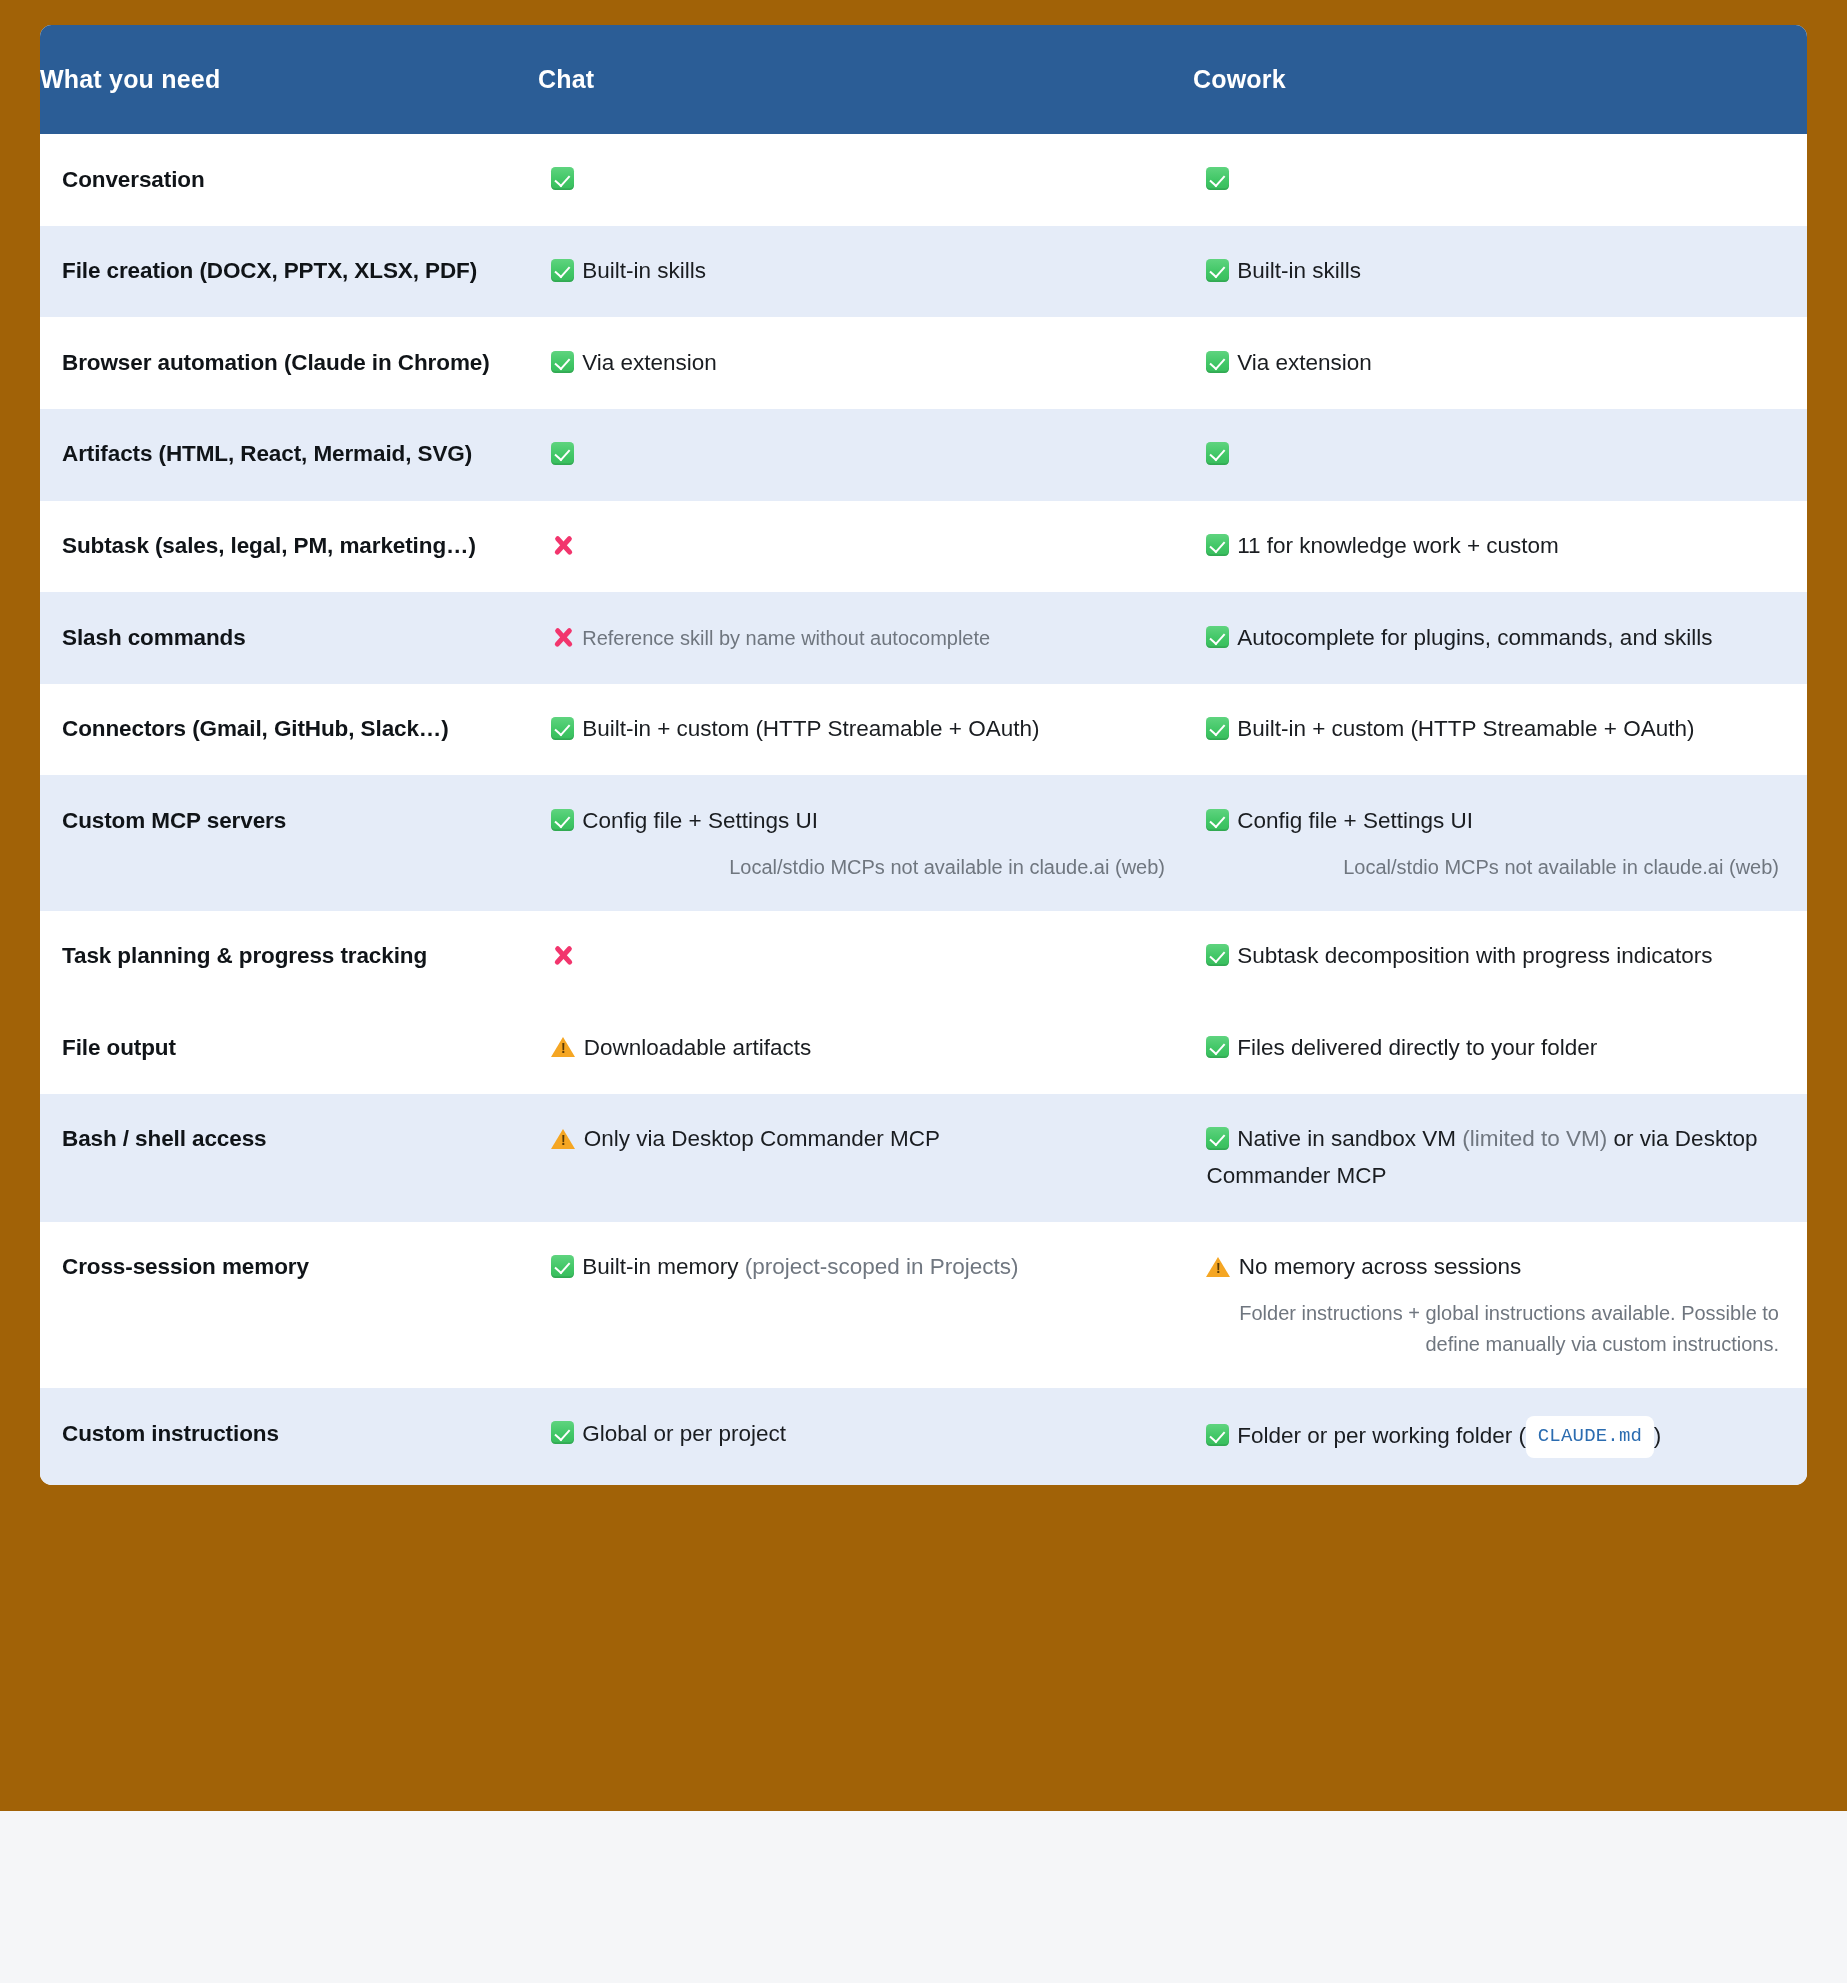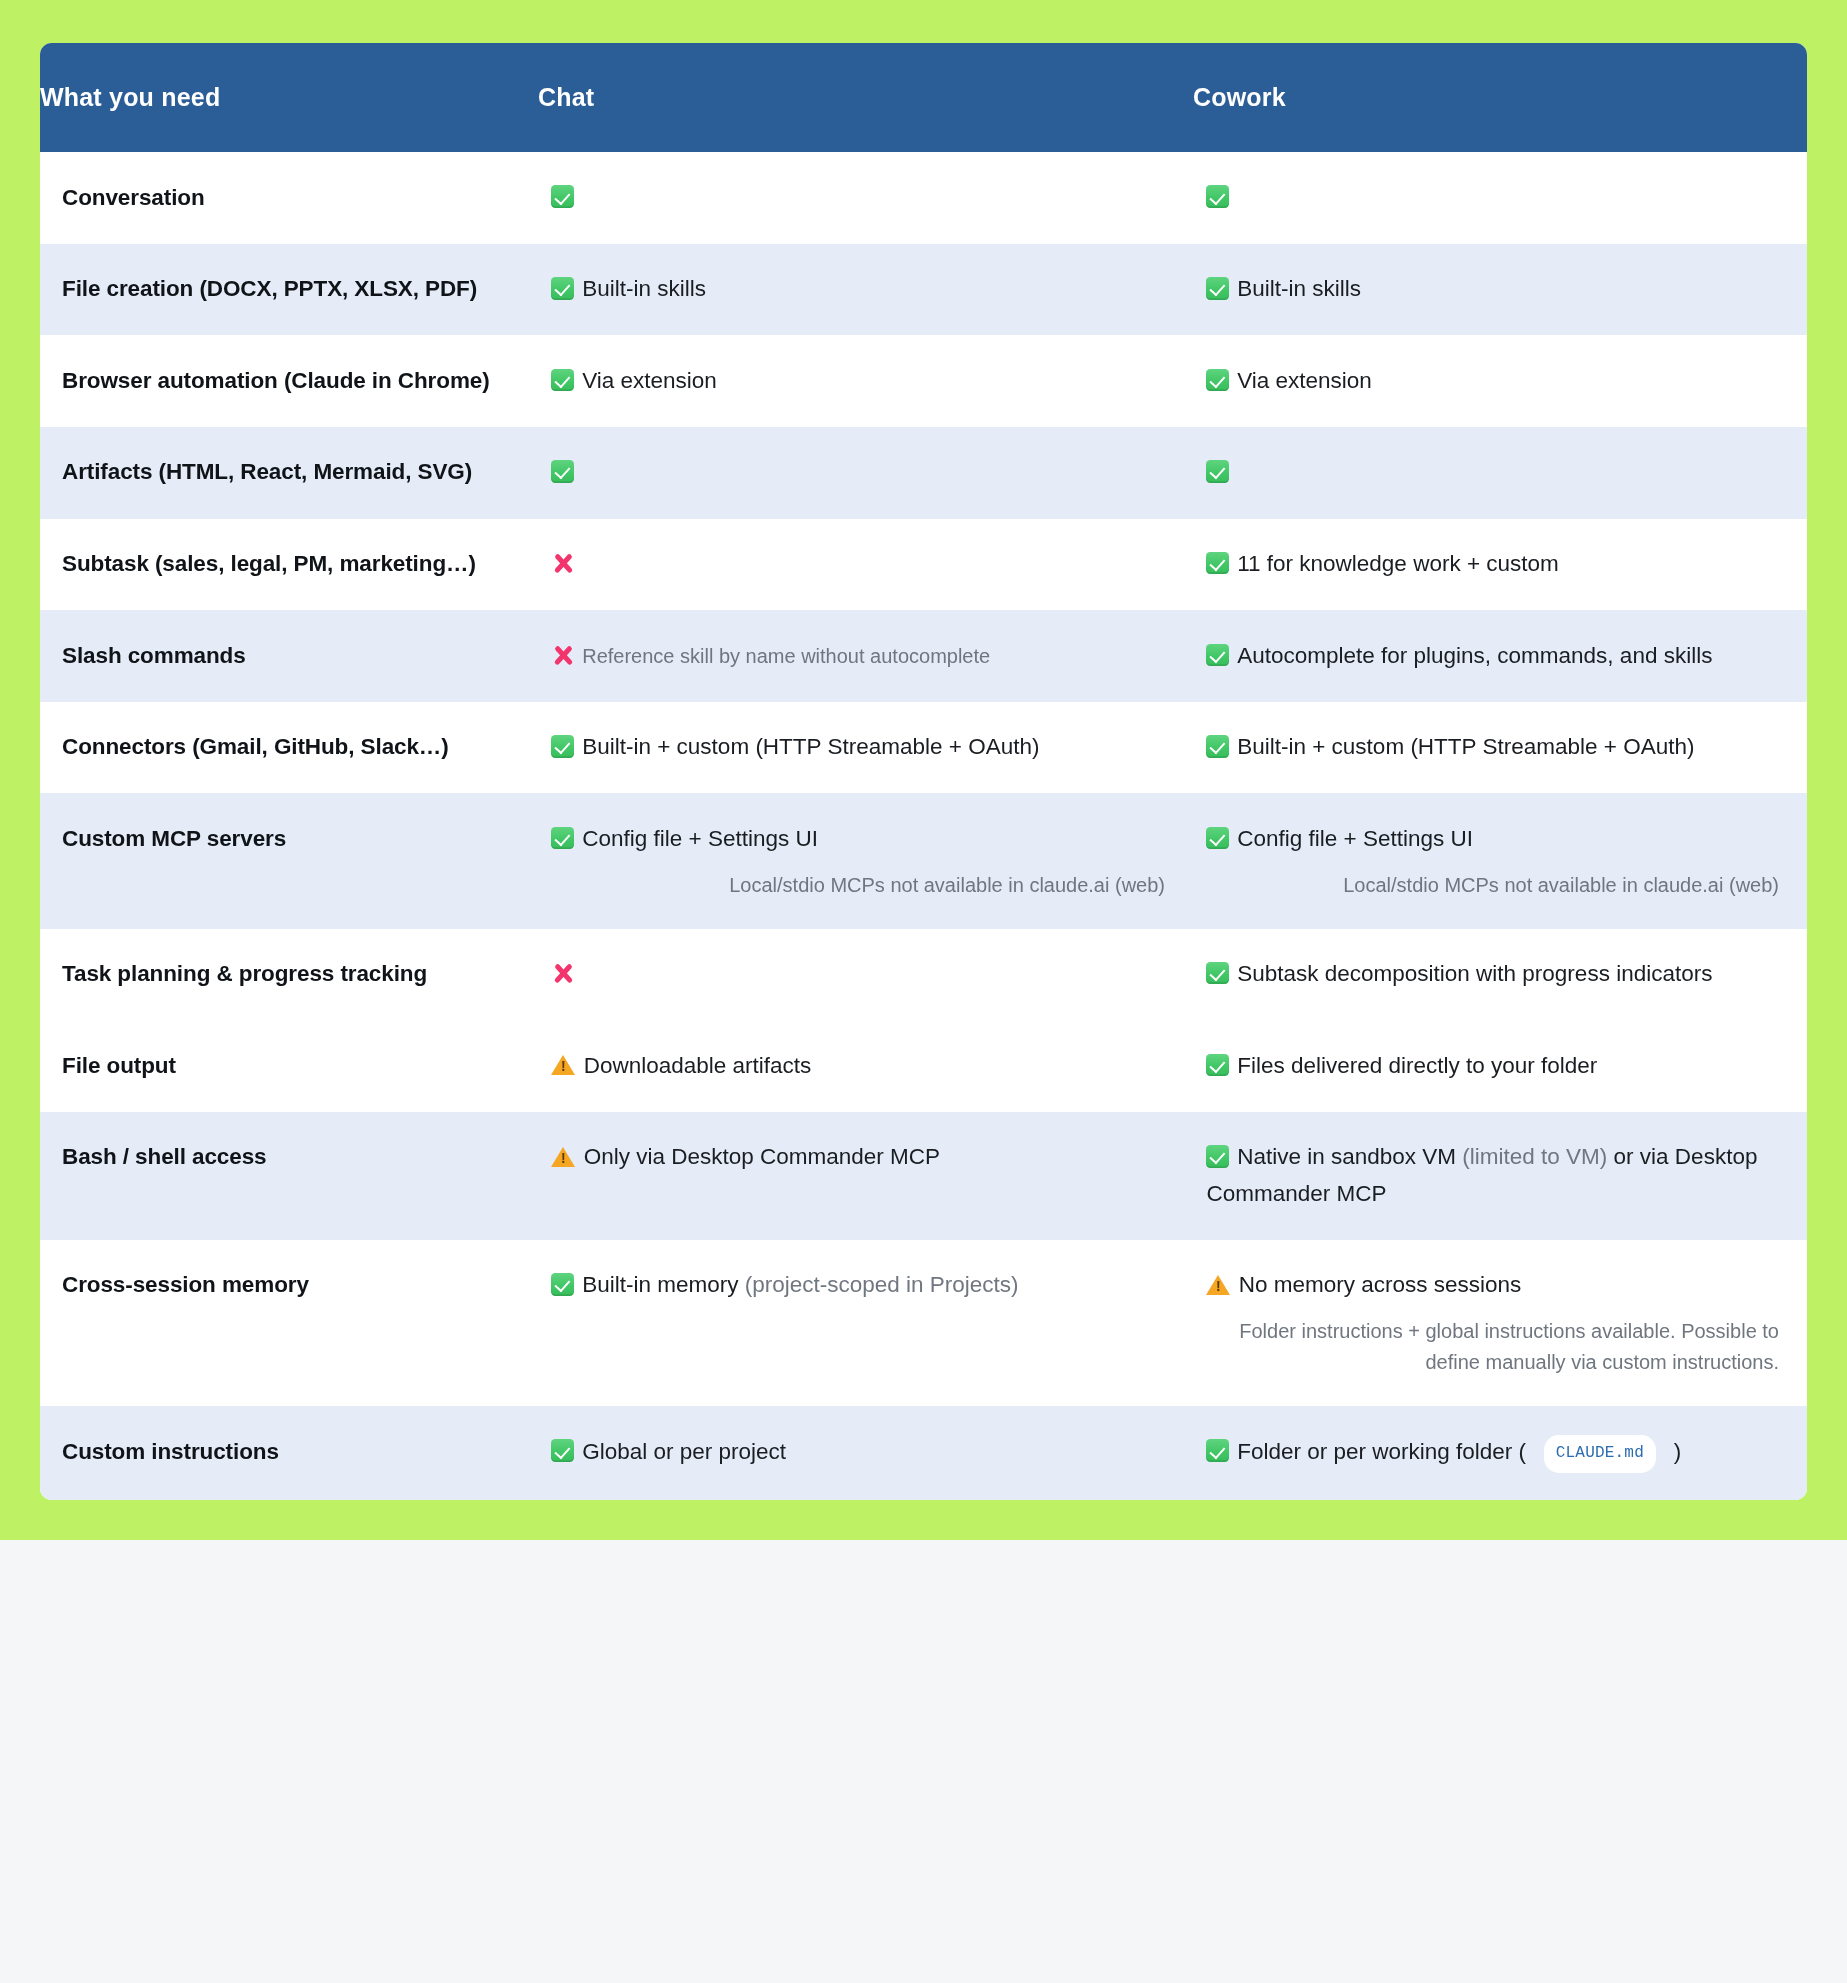--- a/index.html
+++ b/index.html
@@ -7,24 +7,24 @@
     padding: 0;
     background: #f5f6f8;
     width: 1848px;
     height: 1984px;
     font-family: "Liberation Sans", sans-serif;
     -webkit-font-smoothing: antialiased;
   }
 
   .page {
     width: 1848px;
-    height: 1540px;
+    height: 1811px;
     box-sizing: border-box;
-    padding: 43px 40px 48px 40px;
-    background: #bef264;
+    padding: 25px 40px 48px 40px;
+    background: #a16207;
   }
 
   .comparison-table {
     width: 1767px;
     border-collapse: collapse;
     border-spacing: 0;
     border-radius: 11.7px;
     overflow: hidden;
     table-layout: fixed;
     background: #ffffff;
@@ -167,25 +167,25 @@
   .small-muted {
     color: #6f767f;
     font-size: 20px;
   }
 
   .code-chip {
     display: inline-block;
     background: #ffffff;
     color: #2b6cb0;
     font-family: "Liberation Mono", monospace;
-    font-size: 16px;
+    font-size: 19px;
     padding: 5.8px 11.7px;
-    border-radius: 15px;
+    border-radius: 8px;
     vertical-align: 1.7px;
-    margin: 0 18px;
+    margin: 0 0;
     letter-spacing: 0.2px;
   }
 </style>
 </head>
 <body>
 
 <div class="page">
   <table class="comparison-table">
     <thead>
       <tr>

